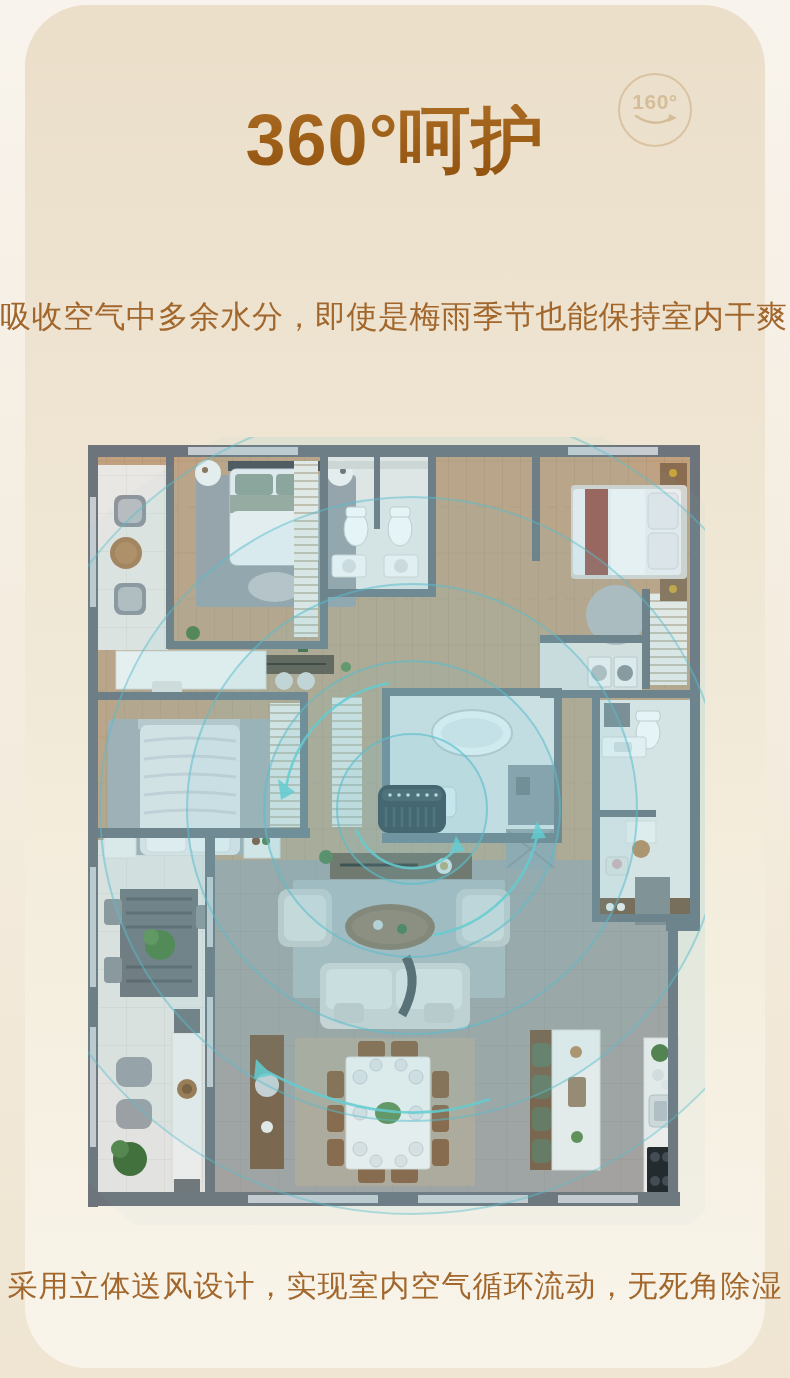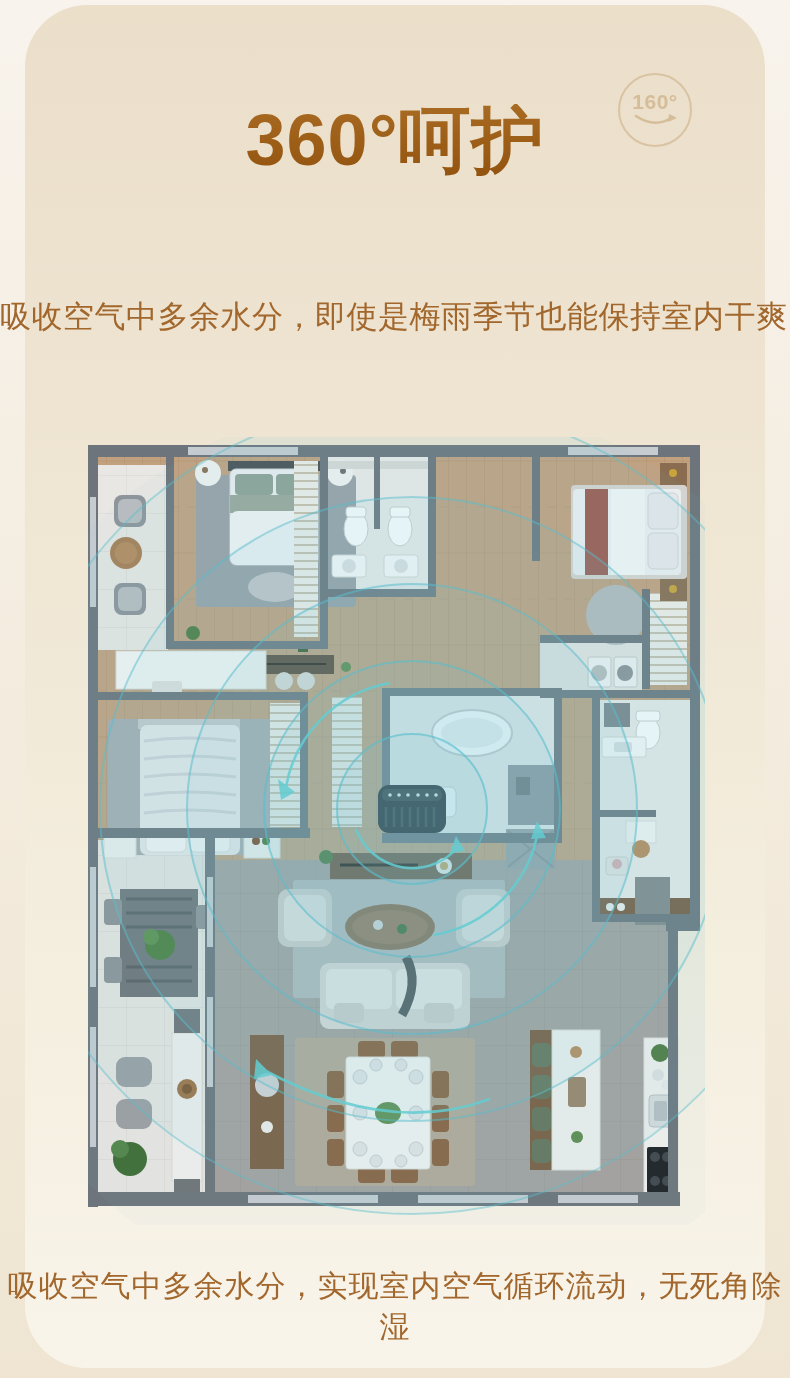--- a/index.html
+++ b/index.html
@@ -395,13 +395,13 @@
     <polygon points="190,342 193,363 207,355" fill="#63cdd2" stroke="none"></polygon>
     <path d="M346 498 A128 128 0 0 0 450 394"></path>
     <polygon points="443,402 458,401 449,384" fill="#63cdd2" stroke="none"></polygon>
     <path d="M268 392 A60 60 0 0 0 370 410"></path>
     <polygon points="362,416 377,414 368,399" fill="#63cdd2" stroke="none"></polygon>
     <path d="M174 632 Q 300 700 402 662"></path>
     <polygon points="168,622 166,642 184,638" fill="#63cdd2" stroke="none"></polygon>
   </g>
 </svg>
 
-<div class="caption">吸收空气中多余水分，实现室内空气循环流动，无死角除湿</div>
+<div class="caption">采用立体送风设计，实现室内空气循环流动，无死角除湿</div>
 
 </body></html>

